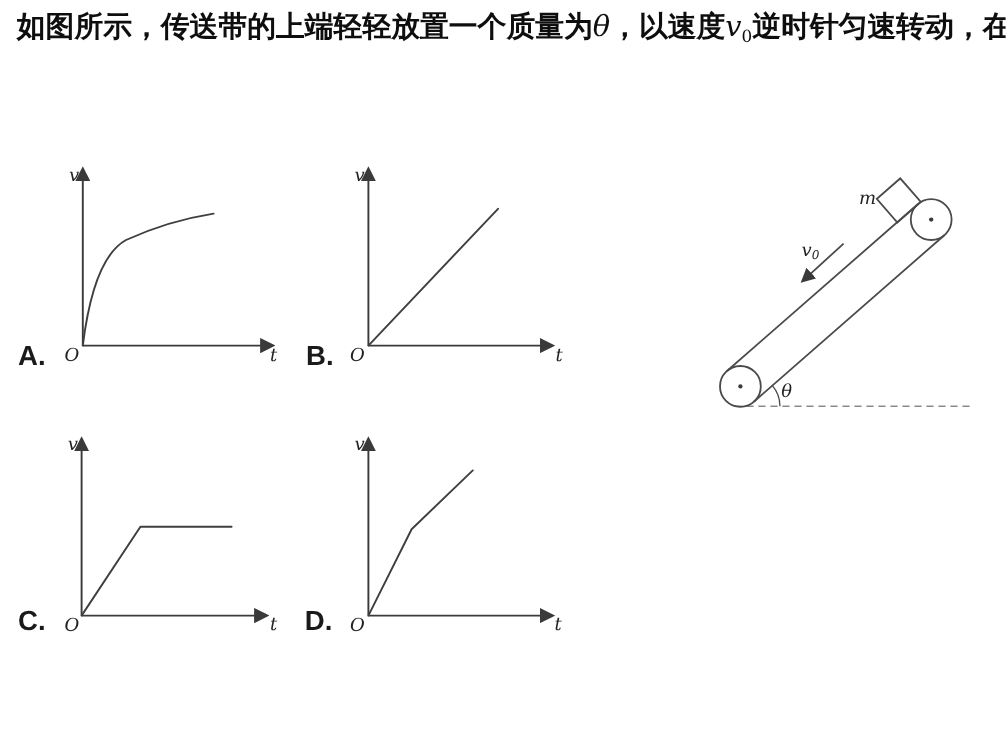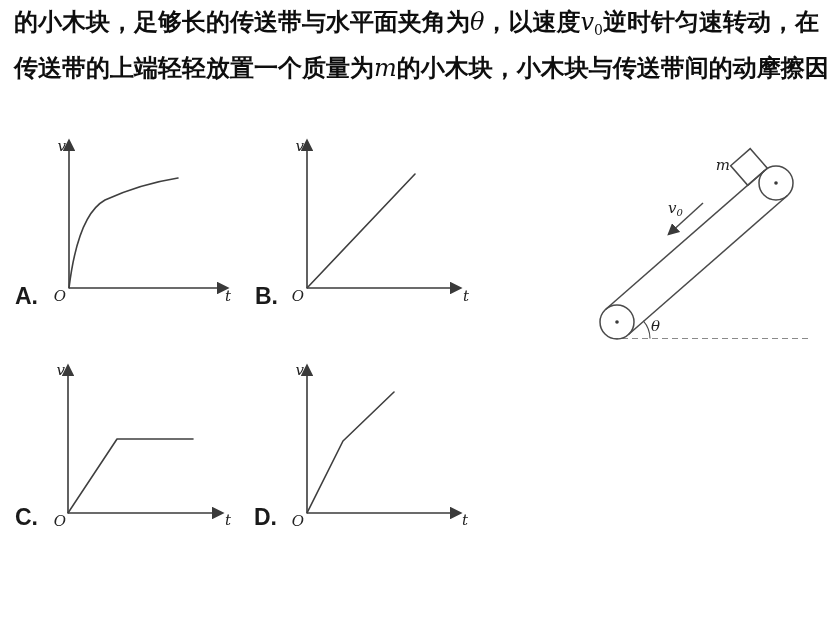--- a/index.html
+++ b/index.html
@@ -23,22 +23,21 @@
   .thin{stroke-width:1.1;}
   .dashed{stroke:#8a8a8a;stroke-width:1.2;stroke-dasharray:6 4;}
   text{fill:#222222;}
   .ital{font-family:"DejaVu Serif",serif;font-style:italic;font-size:15px;}
   .letter{font-family:"Liberation Sans","DejaVu Sans",sans-serif;font-size:23px;font-weight:600;fill:#1a1a1a;}
 </style>
 </head>
 <body>
 
 <div class="question">
-    <p class="qline"><span>的小木块，足够长的传送带与水平面夹角为</span><span class="mi">θ</span><span>，以速度</span><span class="mi">v</span><span class="msub">0</span><span>逆时针匀速转动，在</span></p>
-    <p class="qline"><span>传送带的上端轻轻放置一个质量为</span><span class="mi">m</span><span>的小木块，小木块与传送带间的动摩擦因</span></p>
+    <p class="qline"><span>如图所示，传送带的上端轻轻放置一个质量为</span><span class="mi">θ</span><span>，以速度</span><span class="mi">v</span><span class="msub">0</span><span>逆时针匀速转动，在</span></p>
   </div>
 
 <svg class="canvas" width="838" height="624" viewBox="0 0 838 624">
   <defs>
     <marker id="arrow" viewBox="0 0 10 10" refX="8" refY="5" markerWidth="8" markerHeight="8" orient="auto-start-reverse">
       <path d="M0,0 L10,5 L0,10 z" fill="#3a3a3a"></path>
     </marker>
   </defs>
   <g>
       <line x1="69" y1="288" x2="69" y2="141" class="axis" marker-end="url(#arrow)"></line>

